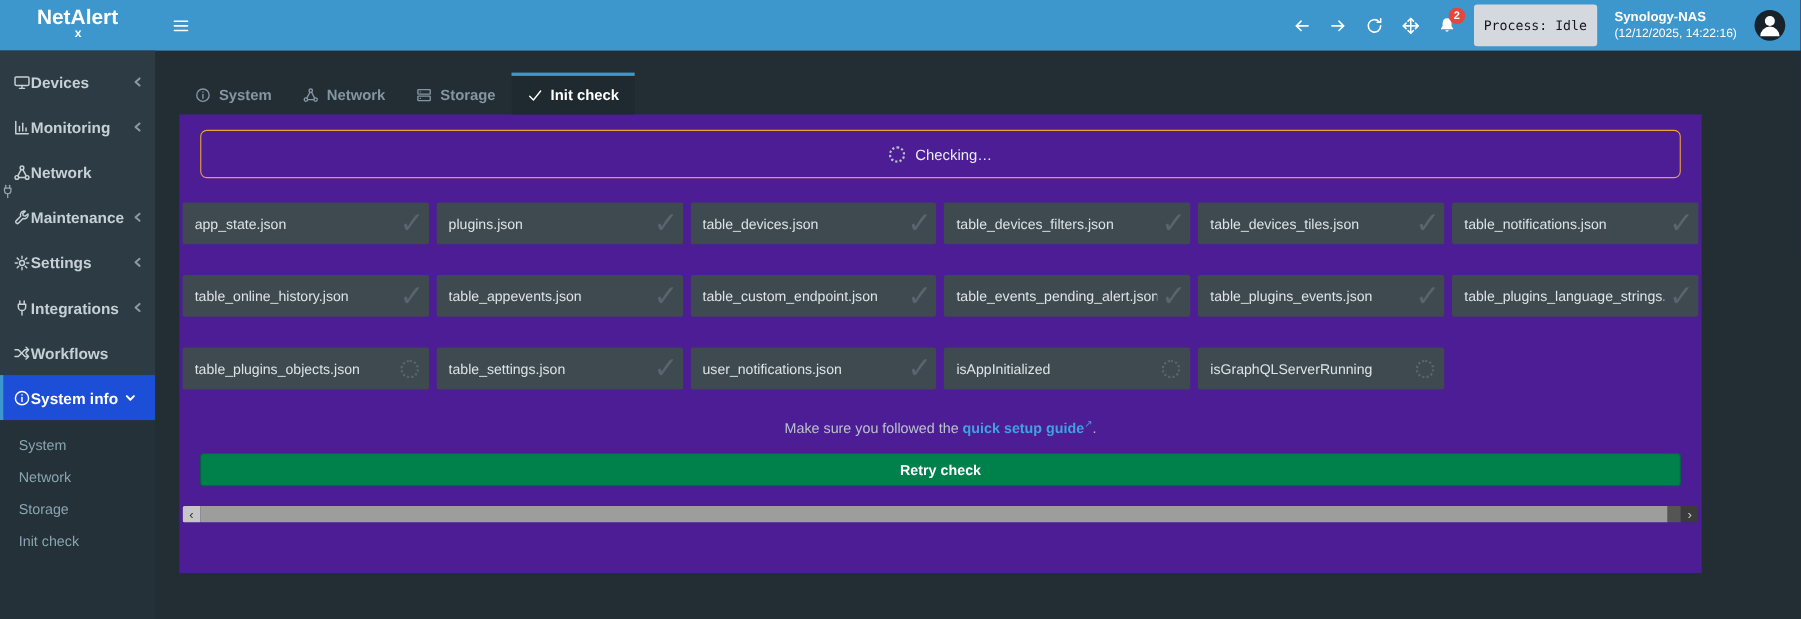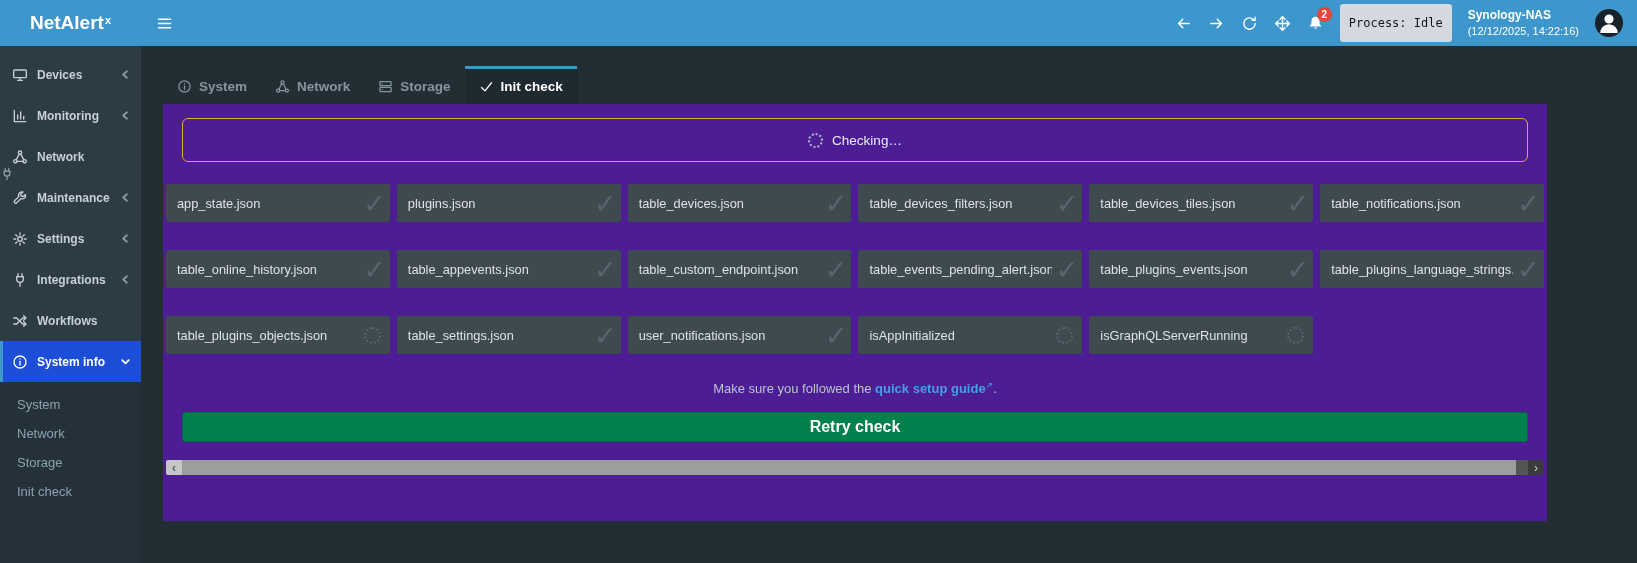--- a/index.html
+++ b/index.html
@@ -3,21 +3,21 @@
 <meta charset="utf-8">
 <style>
   *{box-sizing:border-box;margin:0;padding:0;}
   html,body{width:1637px;height:563px;overflow:hidden;background:#232e34;
     font-family:"Liberation Sans","DejaVu Sans",sans-serif;}
   .app{display:flex;flex-direction:column;height:100%;}
 
   
   .topbar{height:46px;flex:0 0 46px;background:#3d96cc;display:flex;align-items:center;color:#fff;}
   .brand{width:141px;height:100%;display:flex;align-items:center;justify-content:center;
-    font-weight:bold;font-size:19px;cursor:pointer;}
+    font-weight:bold;font-size:19px;cursor:pointer;flex-direction:column;}
   .brand sup{font-size:11px;margin-left:1px;transform:translateY(-3px);}
   .hamburger{width:46px;height:100%;display:flex;align-items:center;justify-content:center;cursor:pointer;}
   .hamburger svg{width:17px;height:17px;}
   .top-right{margin-left:auto;display:flex;align-items:center;gap:16px;padding-right:14px;}
   .hicon{width:17px;height:17px;color:#fff;cursor:pointer;display:inline-flex;}
   .bell-wrap{position:relative;}
   .badge{position:absolute;top:-8px;right:-8px;background:#e8453c;color:#fff;font-size:10px;
     font-weight:bold;min-width:15px;height:15px;border-radius:8px;display:flex;align-items:center;
     justify-content:center;padding:0 3px;}
   .process-badge{background:#d4d9df;color:#15181b;font-family:"DejaVu Sans Mono",monospace;
@@ -25,22 +25,22 @@
   .host{line-height:1.3;font-size:11px;}
   .host .name{font-weight:bold;font-size:12px;}
   .avatar{width:28px;height:28px;border-radius:50%;background:#17222b;display:flex;
     align-items:center;justify-content:center;cursor:pointer;color:#fff;}
   .avatar svg{width:19px;height:19px;}
 
   
   .body{flex:1;display:flex;min-height:0;}
   .sidebar{width:141px;flex:0 0 141px;background:#2d3c44;display:flex;flex-direction:column;
     position:relative;padding-top:8px;}
-  .nav-item{display:flex;align-items:center;gap:9px;height:41px;padding:0 10px 0 9px;
-    color:#c6d0d6;font-size:12px;font-weight:600;cursor:pointer;border-left:3px solid transparent;}
+  .nav-item{display:flex;align-items:center;height:41px;padding:0 10px 0 9px;
+    color:#c6d0d6;font-size:14px;font-weight:600;cursor:pointer;border-left:3px solid transparent;}
   .nv-icon{width:16px;height:16px;flex:0 0 16px;display:inline-flex;}
   .nv-chevron{margin-left:auto;width:11px;height:11px;color:#8a9aa4;display:inline-flex;}
   .nav-item.active{background:#1d4ed8;color:#fff;border-left-color:#3d96cc;}
   .nav-item.active .nv-chevron{margin-left:6px;color:#fff;}
   .submenu{background:#243139;flex:1;padding-top:8px;}
   .sub-item{height:29px;display:flex;align-items:center;padding-left:17px;color:#8aa4b0;
     font-size:13px;cursor:pointer;}
   .plug-float{position:absolute;left:0;top:121px;width:14px;height:14px;color:#97a5ad;display:inline-flex;}
 
   .content{flex:1;padding:20px 90px 0 22px;min-width:0;}
@@ -63,21 +63,21 @@
   .card .lbl{flex:1;overflow:hidden;}
   .card .chk{font-family:"DejaVu Sans",sans-serif;font-size:27px;font-weight:bold;color:#59656d;
     line-height:1;margin:0 2px 0 4px;}
   .card .spin2{width:17px;height:17px;border:2.6px dotted #59656d;border-radius:50%;
     margin:0 7px 0 4px;flex:0 0 auto;animation:rot 1.6s linear infinite;}
 
   .note{margin-top:26px;text-align:center;color:#b9c4cb;font-size:13px;}
   .note a{color:#41a2e0;text-decoration:none;font-weight:600;}
   .note sup{font-size:9px;color:#41a2e0;}
   .retry{display:block;margin:16px 16px 0;width:calc(100% - 32px);height:30px;background:#00804a;
-    border:1px solid #006a3d;border-radius:3px;color:#fff;font-weight:bold;font-size:16px;
+    border:1px solid #006a3d;border-radius:3px;color:#fff;font-weight:bold;font-size:13px;
     font-family:inherit;cursor:pointer;}
   .hscroll{margin-top:18px;height:15px;display:flex;border-radius:2px;overflow:hidden;}
   .hs-btn{width:16px;background:#c6c6c6;color:#333;display:flex;align-items:center;
     justify-content:center;font-size:12px;cursor:pointer;user-select:none;}
   .hs-thumb{flex:1;background:#9d9d9d;cursor:pointer;}
   .hs-gap{width:12px;background:#555;}
   .hs-btn.right{background:#3b3b3b;color:#cfcfcf;}
 
   svg.ln{fill:none;stroke:currentColor;stroke-width:2;stroke-linecap:round;stroke-linejoin:round;
     width:100%;height:100%;}

